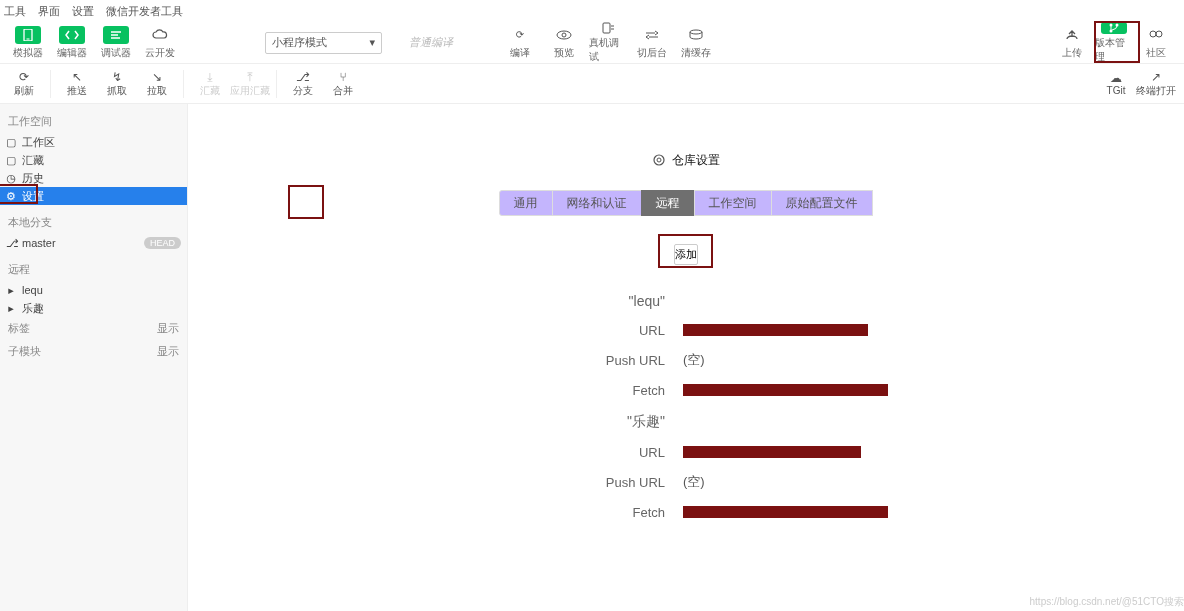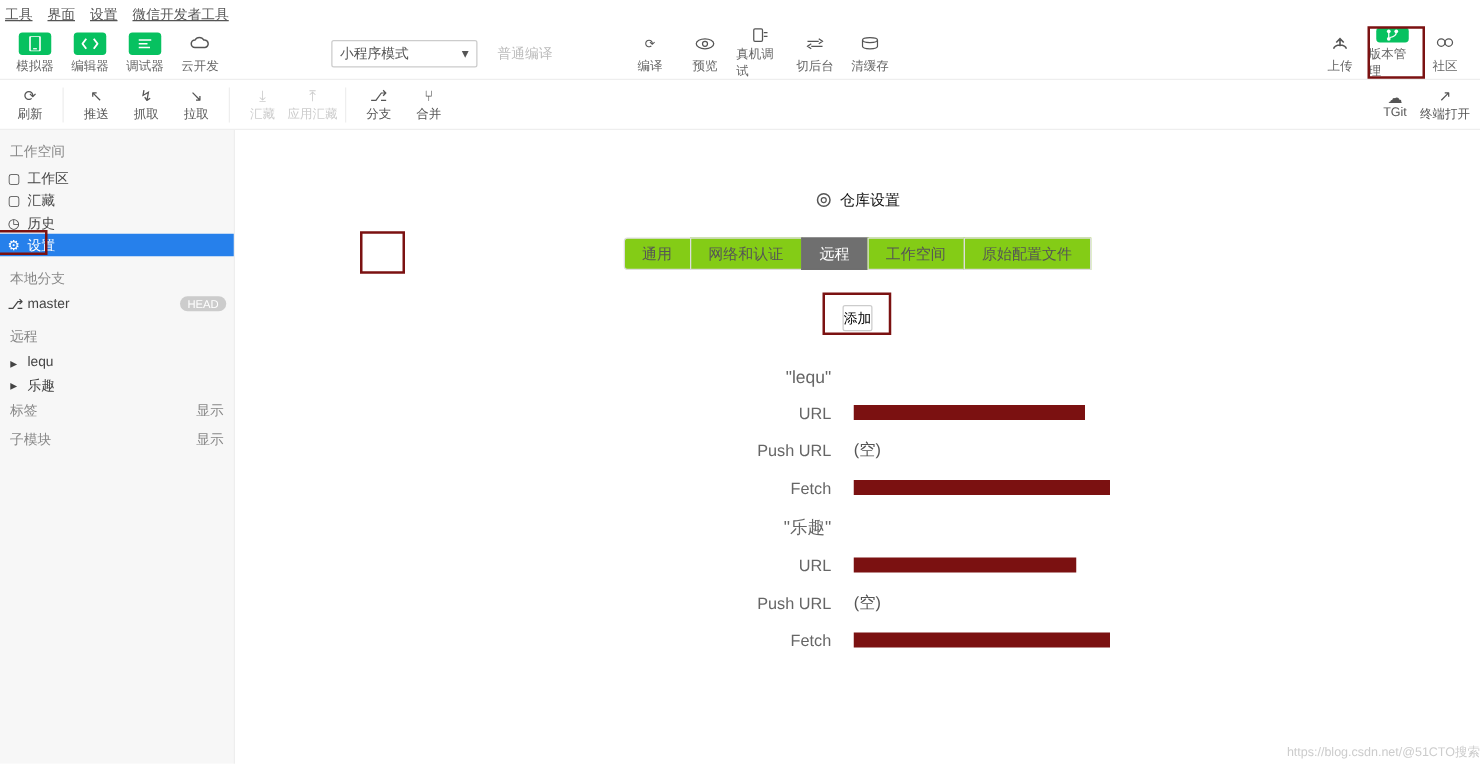--- a/index.html
+++ b/index.html
@@ -1,29 +1,29 @@
 <!DOCTYPE html>
 <html><head>
   <meta charset="utf-8">
   <style>
     * { box-sizing: border-box; margin: 0; padding: 0; }
     body { font-family: -apple-system, "Microsoft YaHei", sans-serif; font-size: 12px; color: #333; background: #fff; width: 1184px; height: 611px; overflow: hidden; position: relative; }
 
     .menubar { display: flex; align-items: center; height: 22px; padding: 0 4px; gap: 12px; font-size: 11px; color: #555; }
-    .menubar span { cursor: default; text-decoration: underline; }
+    .menubar span { cursor: default; }
 
     .toolbar { display: flex; align-items: center; height: 42px; border-bottom: 1px solid #eee; padding: 0 8px; position: relative; }
     .tb-group { display: flex; gap: 4px; }
     .tb-btn { display: flex; flex-direction: column; align-items: center; justify-content: center; width: 40px; height: 38px; font-size: 10px; color: #666; border: 1px solid transparent; border-radius: 3px; cursor: pointer; }
     .tb-btn .ic { width: 26px; height: 18px; border-radius: 3px; display: flex; align-items: center; justify-content: center; background: #07c160; color: #fff; margin-bottom: 2px; }
     .tb-btn .ic.plain { background: transparent; color: #555; }
     .tb-btn.green .ic { background: #07c160; }
     .tb-btn.green2 .ic { background: #07c160; }
     .mode-select { position: absolute; left: 265px; width: 117px; height: 22px; border: 1px solid #ccc; border-radius: 2px; font-size: 11px; display: flex; align-items: center; justify-content: space-between; padding: 0 6px; color: #555; }
-    .compile-select { position: absolute; left: 392px; width: 70px; height: 22px; border-radius: 2px; font-size: 11px; display: flex; align-items: center; padding: 0 6px; color: #bbb; }
+    .compile-select { position: absolute; left: 403px; width: 70px; height: 22px; border-radius: 2px; font-size: 11px; display: flex; align-items: center; padding: 0 6px; color: #bbb; font-style: italic; }
     .sep { width: 1px; height: 28px; background: #eee; margin: 0 6px; }
     .mid-tools { position: absolute; left: 500px; display: flex; gap: 4px; }
     .right-tools { position: absolute; right: 8px; display: flex; align-items: center; gap: 2px; }
     .highlight-box { position: absolute; border: 2px solid #7b1111; pointer-events: none; }
 
     .subtoolbar { display: flex; align-items: center; height: 40px; border-bottom: 1px solid #eee; padding: 0 4px; position: relative; }
     .sb-btn { display: flex; flex-direction: column; align-items: center; justify-content: center; width: 40px; height: 36px; font-size: 10px; color: #555; cursor: pointer; }
     .sb-btn .sic { height: 14px; display: flex; align-items: center; justify-content: center; font-size: 12px; color: #555; }
     .sb-btn.dis { color: #ccc; } .sb-btn.dis .sic { color: #ccc; }
     .sub-right { position: absolute; right: 8px; display: flex; }
@@ -35,21 +35,21 @@
     .sb-item.selected { background: #2680eb; color: #fff; position: relative; }
     .sb-item .iic { width: 10px; display: inline-block; text-align: center; }
     .sb-item-row { display: flex; justify-content: space-between; padding: 4px 8px; color: #888; cursor: pointer; }
     .badge { background: #ccc; color: #fff; border-radius: 8px; padding: 1px 6px; font-size: 9px; margin-left: 20px; }
 
     .content { flex: 1; background: #fff; display: flex; flex-direction: column; padding-top: 8px; }
     .page-title { display: flex; align-items: center; justify-content: center; gap: 6px; height: 24px; color: #111; font-size: 12px; margin-top: 36px; }
     .gear-ic { width: 14px; height: 14px; display: inline-block; }
 
     .tabs { display: flex; justify-content: center; margin-top: 18px; }
-    .tabs .tab { height: 26px; padding: 0 14px; border: 1px solid #ddd; display: flex; align-items: center; font-size: 12px; color: #555; background: #84cc16; cursor: pointer; margin-left: -1px; }
+    .tabs .tab { height: 26px; padding: 0 14px; border: 1px solid #ddd; display: flex; align-items: center; font-size: 12px; color: #555; background: #c4b5fd; cursor: pointer; margin-left: -1px; }
     .tabs .tab:first-child { border-radius: 3px 0 0 3px; }
     .tabs .tab:last-child { border-radius: 0 3px 3px 0; }
     .tabs .tab.active { background: #6f6f6f; color: #fff; border-color: #6f6f6f; }
 
     .add-row { display: flex; justify-content: center; margin-top: 28px; position: relative; }
     .add-btn { border: 1px solid #ccc; border-radius: 2px; padding: 2px 0; font-size: 11px; background: #fff; cursor: pointer; }
 
     .remote-list { display: flex; flex-direction: column; align-items: stretch; margin-top: 20px; padding: 0 40px 0 0; }
     .remote-label { width: 495px; text-align: right; color: #666; font-size: 13px; padding: 6px 18px 6px 0; }
     .remote-row { display: flex; align-items: center; height: 30px; }

